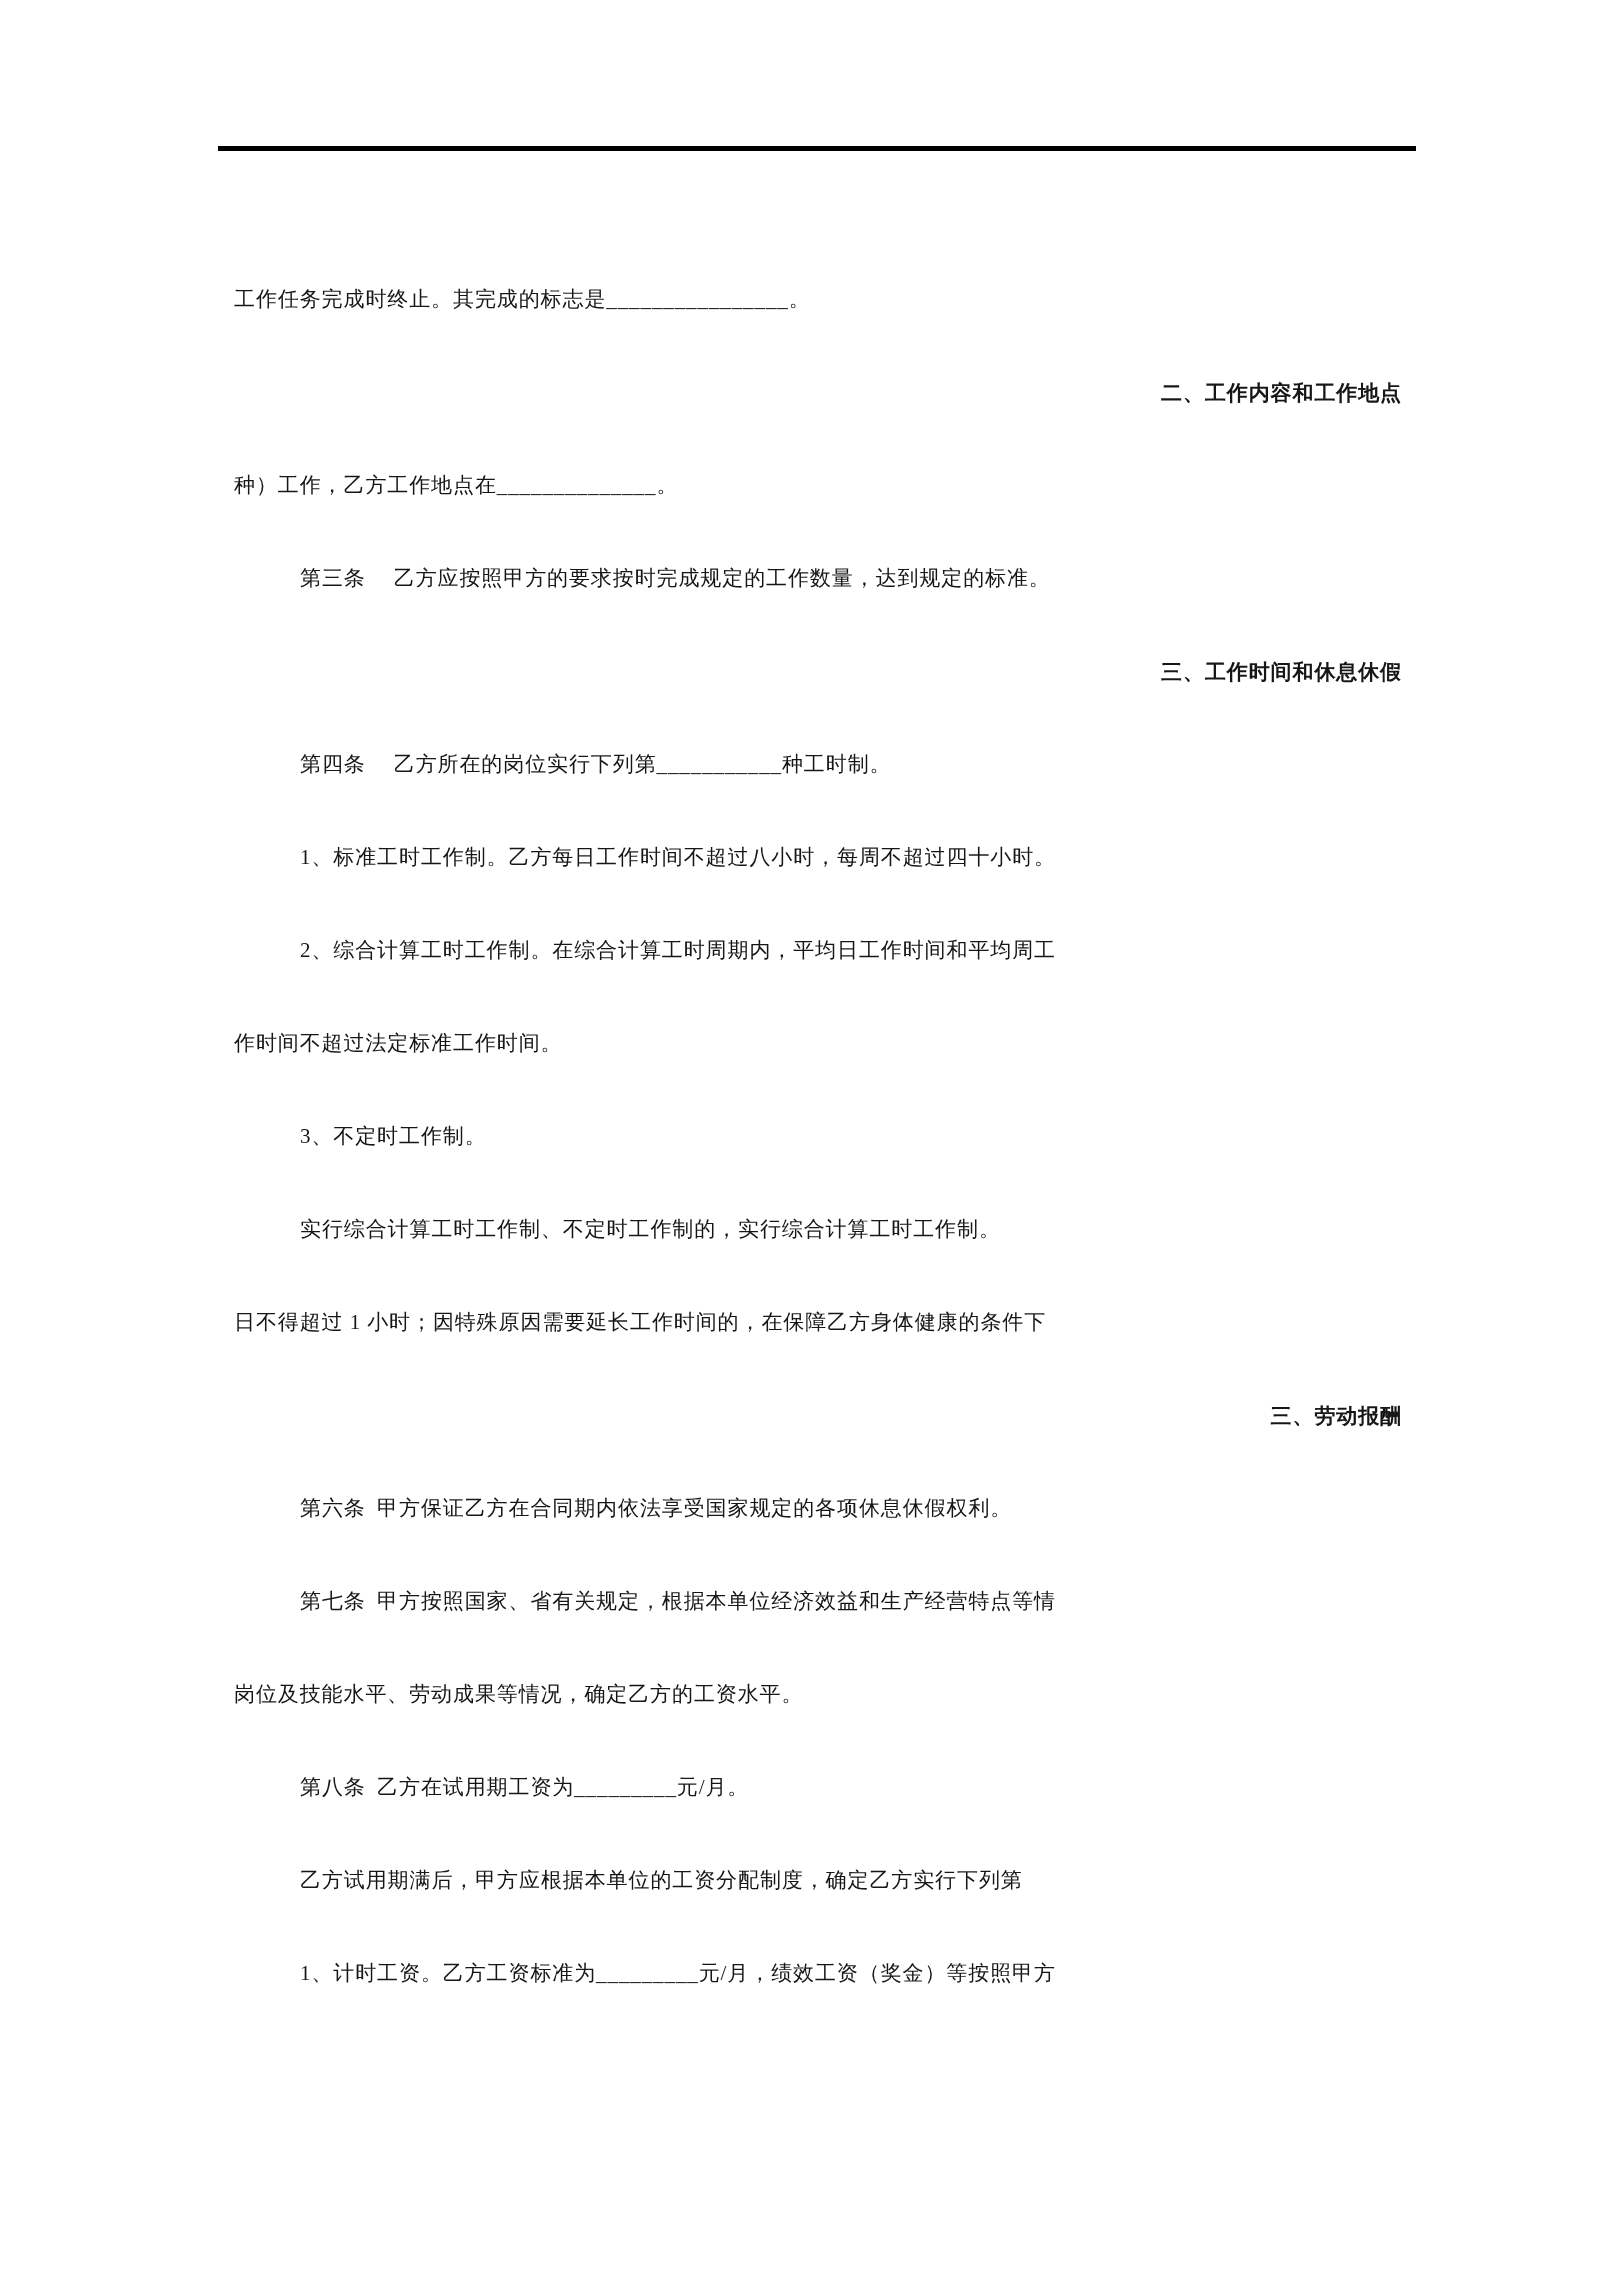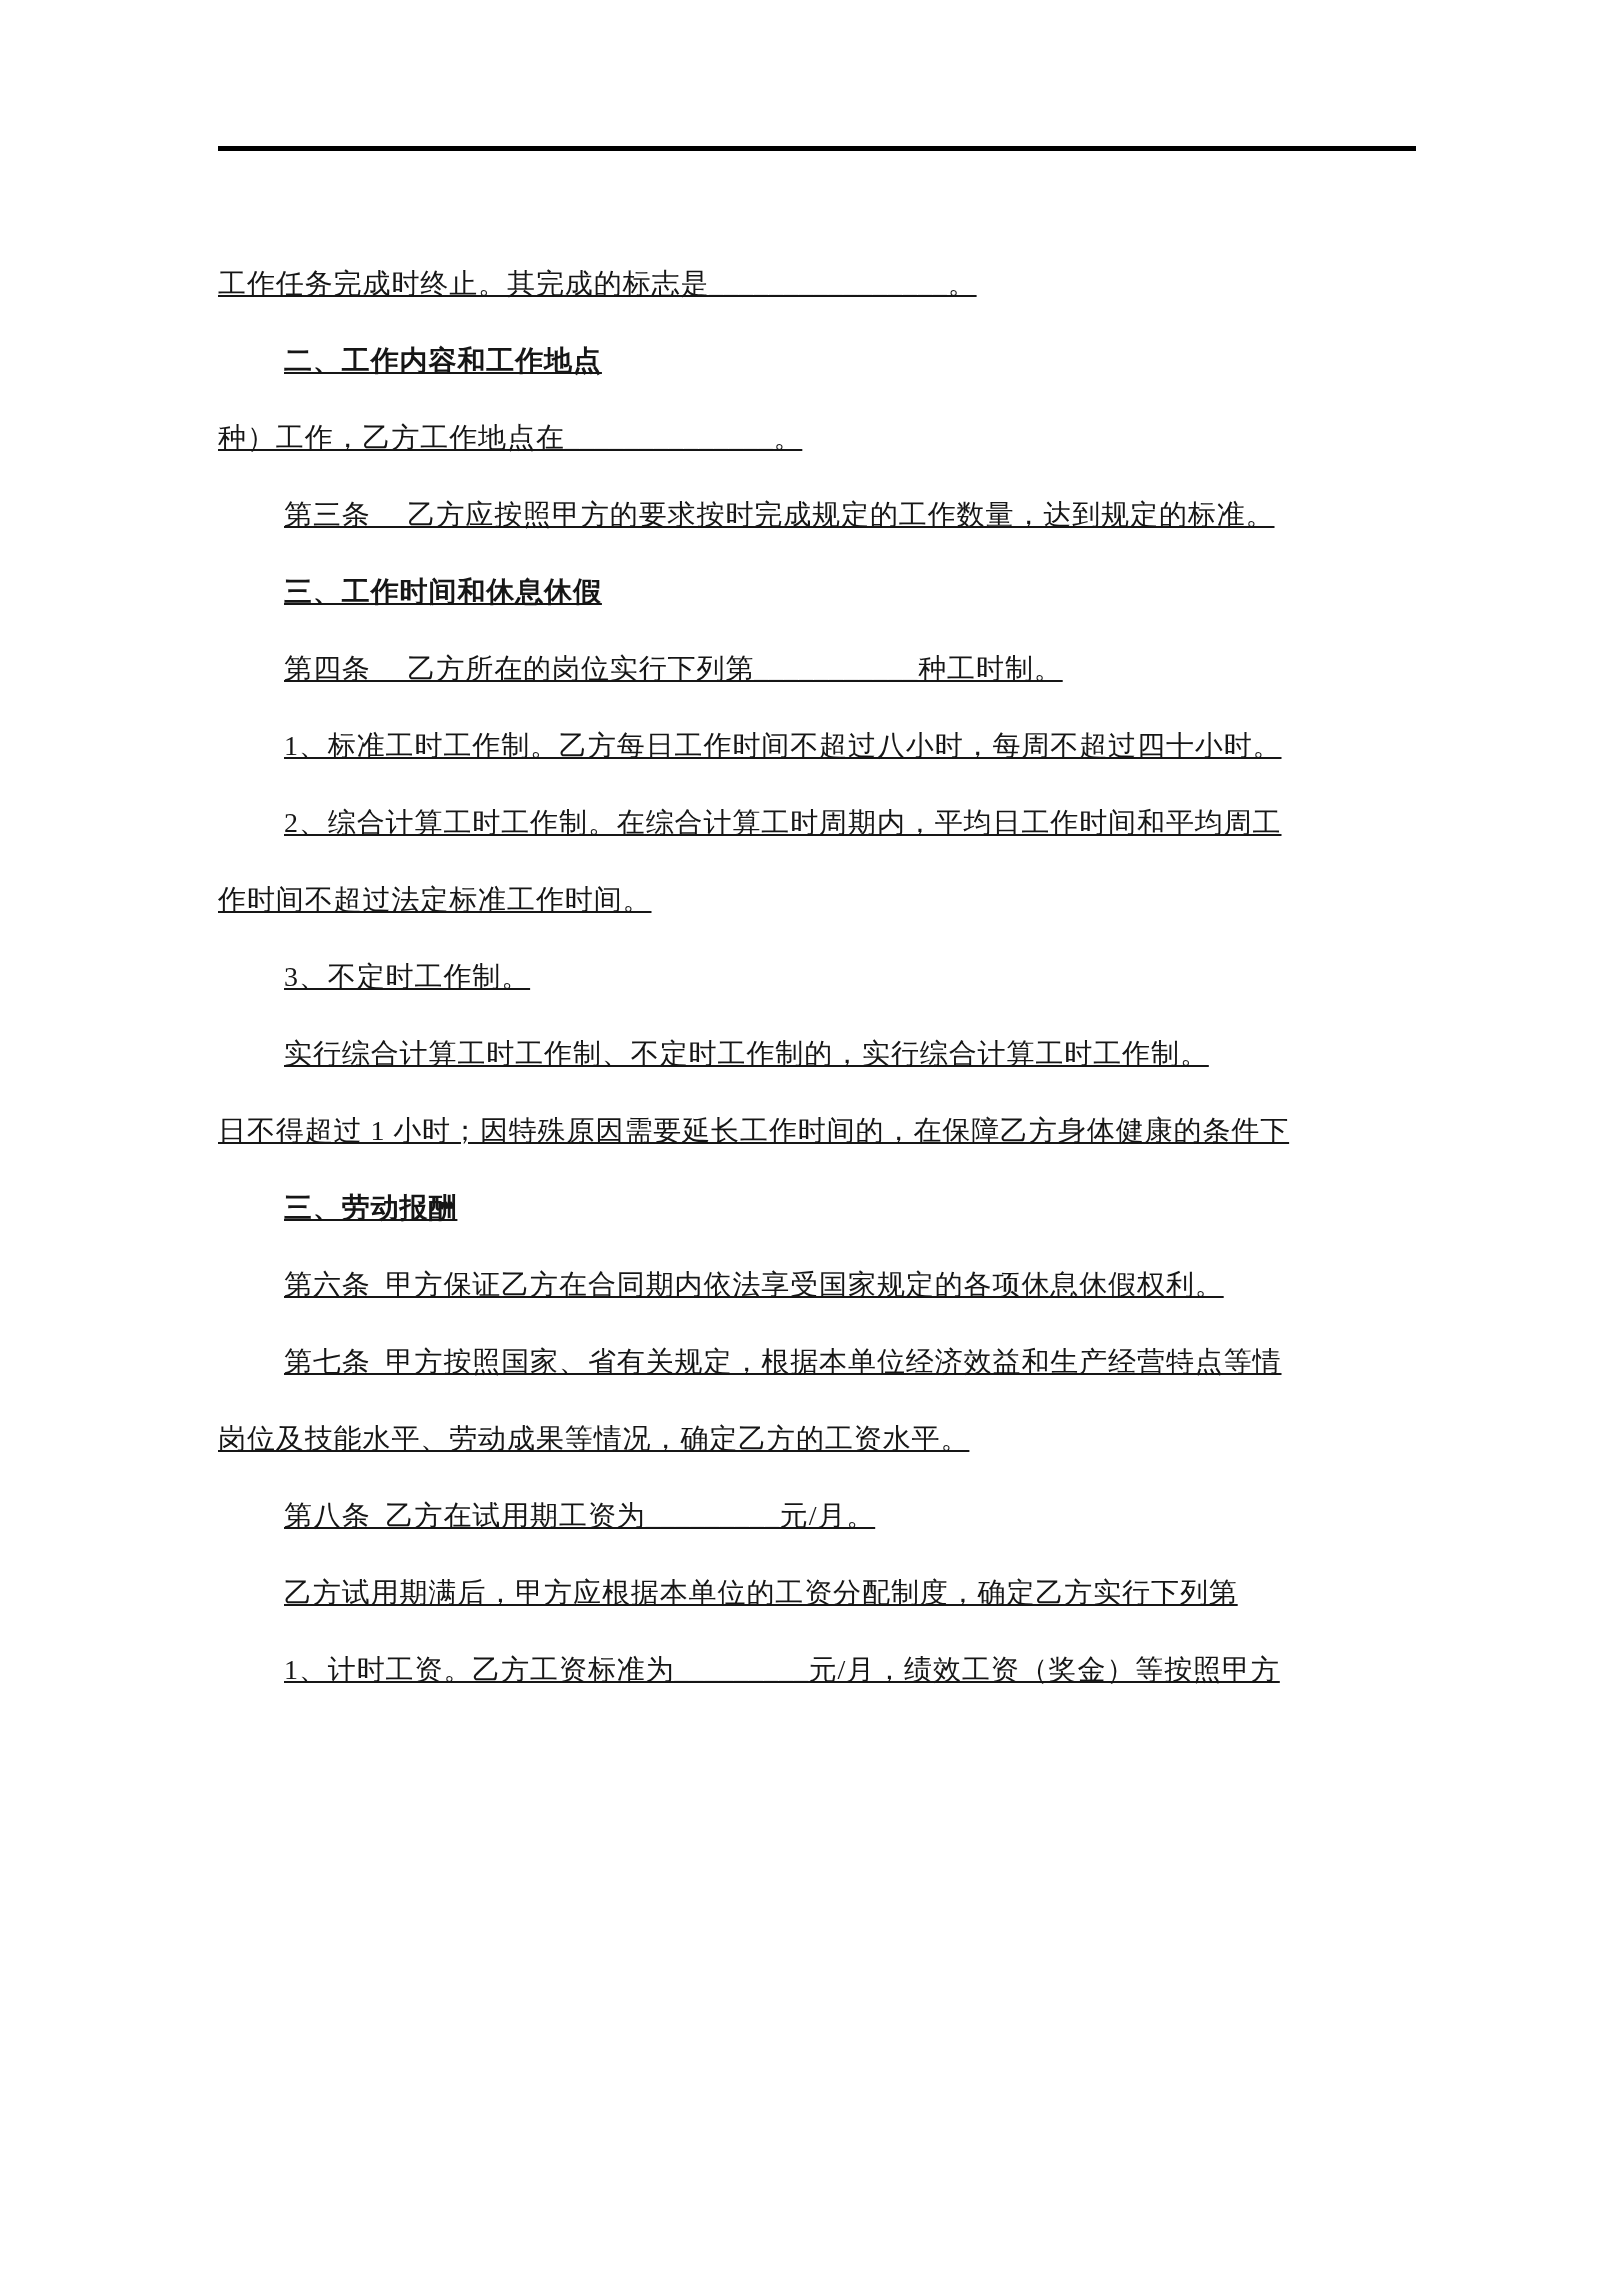--- a/index.html
+++ b/index.html
@@ -24,34 +24,34 @@
     height: 4.5px;
     background: #000000;
   }
   .body-text {
     position: absolute;
     left: 218px;
     top: 245px;
     width: 1200px;
   }
   .body-text p {
-    margin: 0;
+    margin: 16px;
     padding: 0;
-    font-size: 28px;
+    font-size: 21px;
     line-height: 77px;
     letter-spacing: 0.9px;
     white-space: nowrap;
-    text-decoration: underline;
   }
   .indent {
     text-indent: 66px;
   }
   .hd {
     font-weight: 800;
     font-family: "Liberation Sans", "DejaVu Sans", sans-serif;
+    text-align: right;
   }
 </style>
 </head>
 <body>
 
 <div class="page">
   <div class="header-rule"></div>
   <div class="body-text">
     <p>工作任务完成时终止。其完成的标志是________________。</p>
     <p class="indent hd">二、工作内容和工作地点</p>

